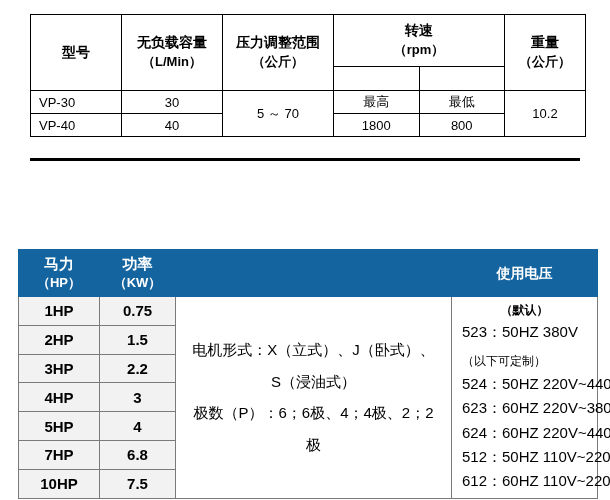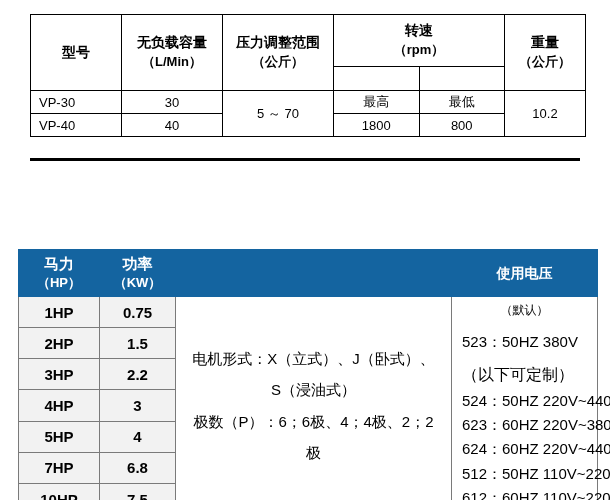--- a/index.html
+++ b/index.html
@@ -141,29 +141,30 @@
     font-weight: normal !important;
     font-size: 11px;
     padding: 4px 10px !important;
     line-height: 1.62;
     vertical-align: top;
   }
   .volt-cell .default-line {
     display: block;
     text-align: center;
     font-size: 12px;
-    margin-bottom: 10px;
+    margin-bottom: 0;
+    font-weight: bold;
   }
   .volt-cell .gap {
     display: block;
     height: 5px;
   }
   .volt-cell .custom-head {
     display: block;
-    font-size: 16px;
+    font-size: 12px;
     margin: 2px 0 1px 0;
   }
   .volt-cell .volt-row {
     display: block;
     white-space: nowrap;
   }
 </style>
 </head>
 <body>
 

